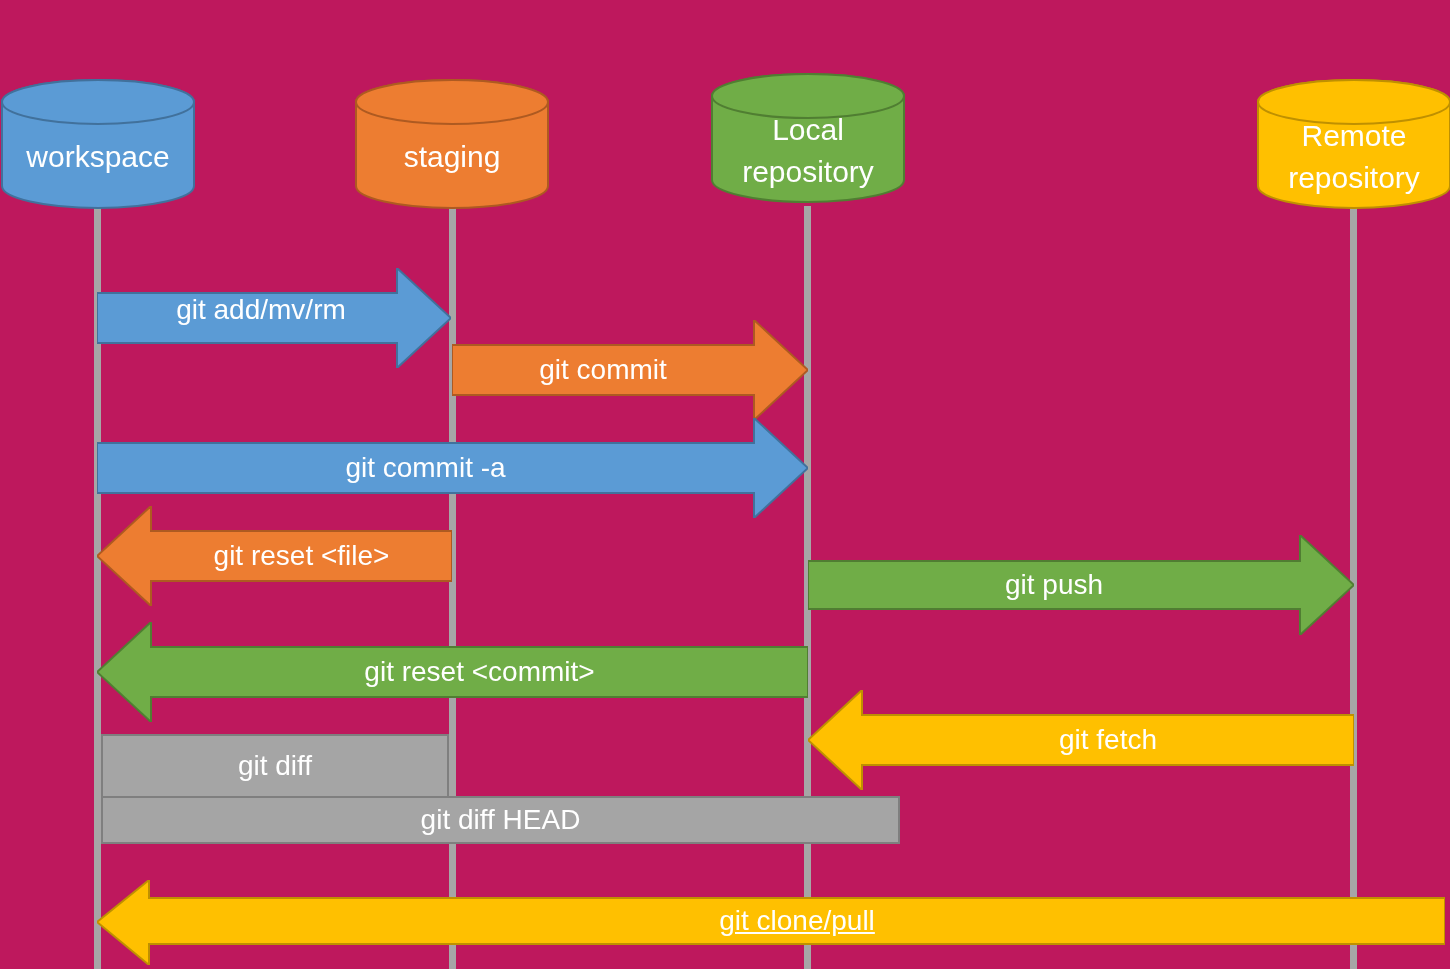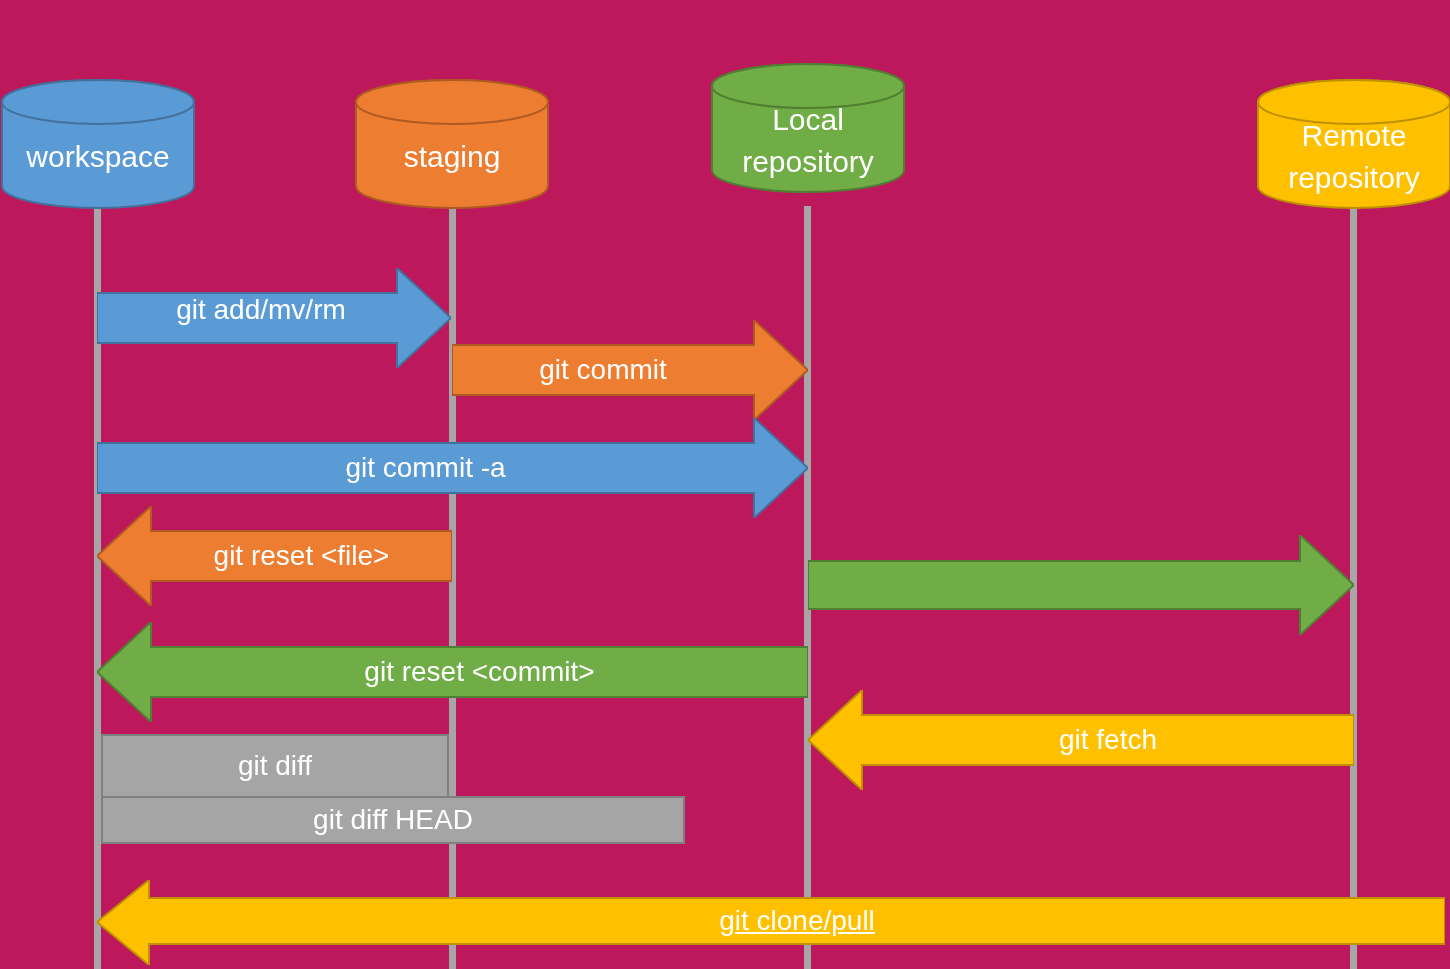--- a/index.html
+++ b/index.html
@@ -83,21 +83,21 @@
   <div class="cylinder" style="left:354px; top:78px;">
     <svg width="196" height="132" viewBox="0 0 196 132">
       <path d="M2,24 L2,108 A96,22 0 0 0 194,108 L194,24 A96,22 0 0 0 2,24 Z" stroke-width="2" fill="#ED7D31" stroke="#AE5A21"></path>
       <ellipse cx="98" cy="24" rx="96" ry="22" stroke-width="2" fill="#ED7D31" stroke="#AE5A21"></ellipse>
     </svg>
     <div class="cyl-label">
       <span>staging</span>
     </div>
   </div>
 
-  <div class="cylinder" style="left:710px; top:62px;">
+  <div class="cylinder" style="left:710px; top:72px;">
     <svg width="196" height="132" viewBox="0 0 196 132">
       <path d="M2,24 L2,108 A96,22 0 0 0 194,108 L194,24 A96,22 0 0 0 2,24 Z" stroke-width="2" fill="#70AD47" stroke="#507E32"></path>
       <ellipse cx="98" cy="24" rx="96" ry="22" stroke-width="2" fill="#70AD47" stroke="#507E32"></ellipse>
     </svg>
     <div class="cyl-label">
       <span>Local</span>
       <span>repository</span>
     </div>
   </div>
 
@@ -137,41 +137,42 @@
     <svg width="355" height="100" viewBox="0 0 355 100">
       <polygon points="355,25 54,25 54,0 0,50 54,100 54,75 355,75" stroke-width="2" fill="#ED7D31" stroke="#AE5A21"></polygon>
     </svg>
     <div class="arrow-label" style="left:54px; right:0; top:25px; height:50px;">git reset &lt;file&gt;</div>
   </div>
 
   <div class="arrow" style="left:808px; top:535px; width:546px; height:100px;">
     <svg width="546" height="100" viewBox="0 0 546 100">
       <polygon points="0,26 492,26 492,0 546,50 492,100 492,74 0,74" stroke-width="2" fill="#70AD47" stroke="#507E32"></polygon>
     </svg>
+    <div class="arrow-label" style="left:0; right:54px; top:26px; height:48px;">git push</div>
   </div>
 
   <div class="arrow" style="left:97px; top:622px; width:711px; height:100px;">
     <svg width="711" height="100" viewBox="0 0 711 100">
       <polygon points="711,25 54,25 54,0 0,50 54,100 54,75 711,75" stroke-width="2" fill="#70AD47" stroke="#507E32"></polygon>
     </svg>
     <div class="arrow-label" style="left:54px; right:0; top:25px; height:50px;">git reset &lt;commit&gt;</div>
   </div>
 
   <div class="arrow" style="left:808px; top:690px; width:546px; height:100px;">
     <svg width="546" height="100" viewBox="0 0 546 100">
       <polygon points="546,25 54,25 54,0 0,50 54,100 54,75 546,75" stroke-width="2" fill="#FFC000" stroke="#BF9000"></polygon>
     </svg>
     <div class="arrow-label" style="left:54px; right:0; top:25px; height:50px;">git fetch</div>
   </div>
 
   <div class="bar" style="left:101px; top:734px; width:348px; height:64px;">
     <span>git diff</span>
   </div>
 
-  <div class="bar" style="left:101px; top:796px; width:584px; height:48px;">
+  <div class="bar" style="left:101px; top:796px; width:799px; height:48px;">
     <span>git diff HEAD</span>
   </div>
 
   <div class="arrow" style="left:97px; top:880px; width:1348px; height:85px;">
     <svg width="1348" height="85" viewBox="0 0 1348 85">
       <polygon points="1348,18 52,18 52,0 0,42 52,85 52,64 1348,64" stroke-width="2" fill="#FFC000" stroke="#BF9000"></polygon>
     </svg>
     <div class="arrow-label" style="left:52px; right:0; top:18px; height:46px;text-decoration:underline;">git clone/pull</div>
   </div>
 

